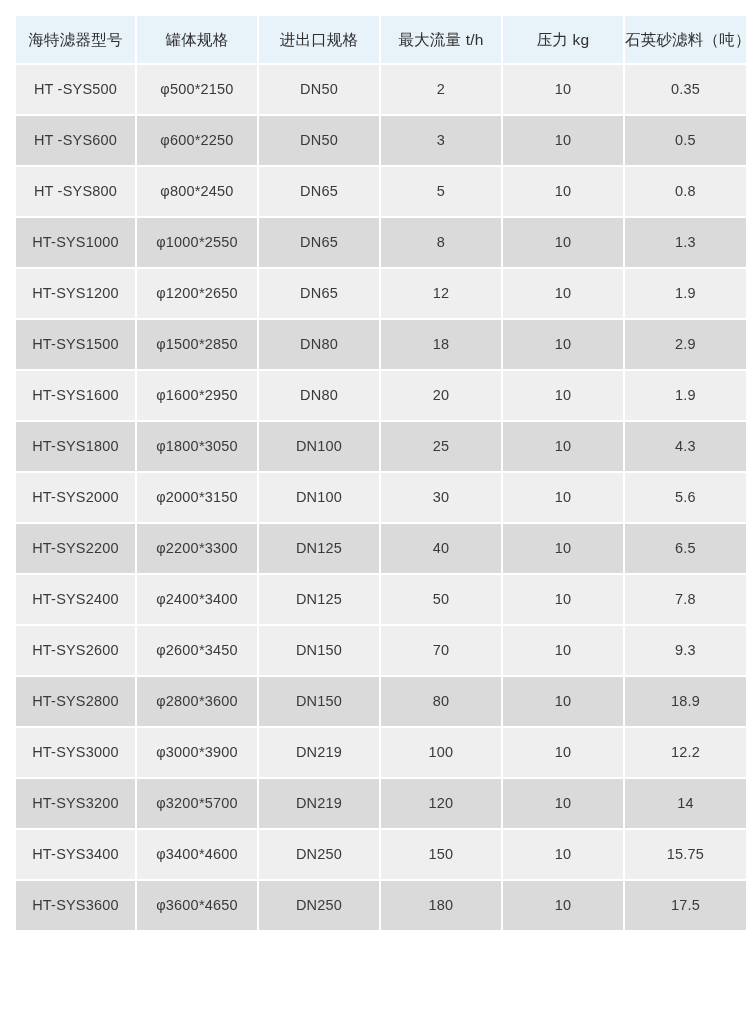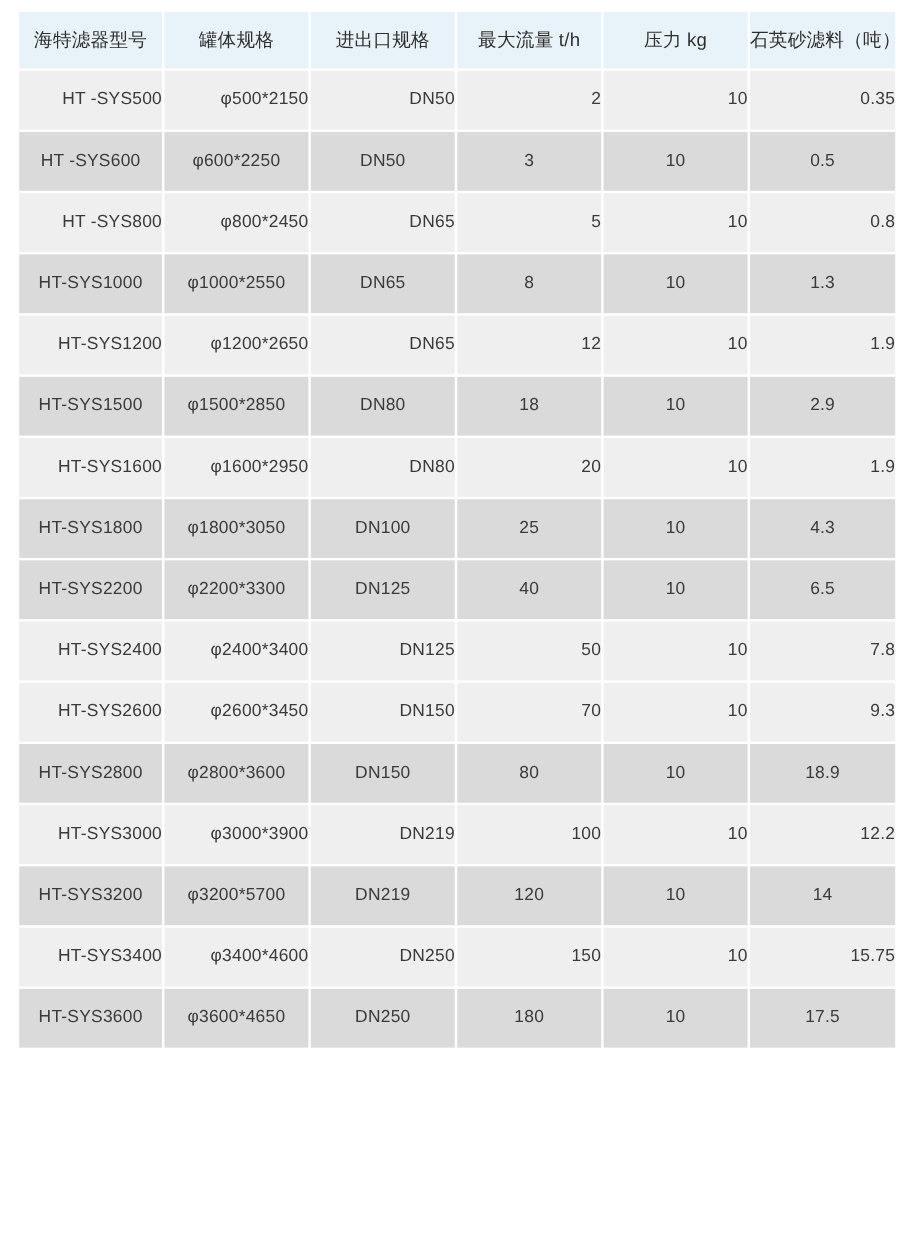--- a/index.html
+++ b/index.html
@@ -7,21 +7,21 @@
     padding: 0;
     background: #ffffff;
   }
   body {
     width: 750px;
     height: 1028px;
     font-family: "Liberation Sans", "DejaVu Sans", sans-serif;
     -webkit-font-smoothing: antialiased;
   }
   #spec-table-wrap {
-    padding: 8px 14px 0 14px;
+    padding: 14px 14px 0 14px;
     box-sizing: border-box;
   }
   table.spec-table {
     width: 722px;
     border-collapse: separate;
     border-spacing: 2px 2px;
     table-layout: fixed;
   }
   table.spec-table col.c0 { width: 119px; }
   table.spec-table col.c1 { width: 120px; }
@@ -43,21 +43,20 @@
   }
   table.spec-table thead th {
     background: #e8f2f9;
     height: 47px;
     font-size: 15.5px;
     color: #2f2f2f;
     letter-spacing: 0.2px;
   }
   table.spec-table tbody tr.row-light td {
     background: #efefef;
-    text-align: right;
   }
   table.spec-table tbody tr.row-dark td {
     background: #dadada;
   }
   table.spec-table tbody td {
     height: 49px;
     font-size: 14.5px;
     color: #3a3a3a;
     letter-spacing: 0.2px;
   }
@@ -255,20 +254,40 @@
           <td>
             <span class="cell-inner">25</span>
           </td>
           <td>
             <span class="cell-inner">10</span>
           </td>
           <td>
             <span class="cell-inner">4.3</span>
           </td>
         </tr>
+        <tr class="row-light">
+          <td>
+            <span class="cell-inner">HT-SYS2000</span>
+          </td>
+          <td>
+            <span class="cell-inner">φ2000*3150</span>
+          </td>
+          <td>
+            <span class="cell-inner">DN100</span>
+          </td>
+          <td>
+            <span class="cell-inner">30</span>
+          </td>
+          <td>
+            <span class="cell-inner">10</span>
+          </td>
+          <td>
+            <span class="cell-inner">5.6</span>
+          </td>
+        </tr>
         <tr class="row-dark">
           <td>
             <span class="cell-inner">HT-SYS2200</span>
           </td>
           <td>
             <span class="cell-inner">φ2200*3300</span>
           </td>
           <td>
             <span class="cell-inner">DN125</span>
           </td>

